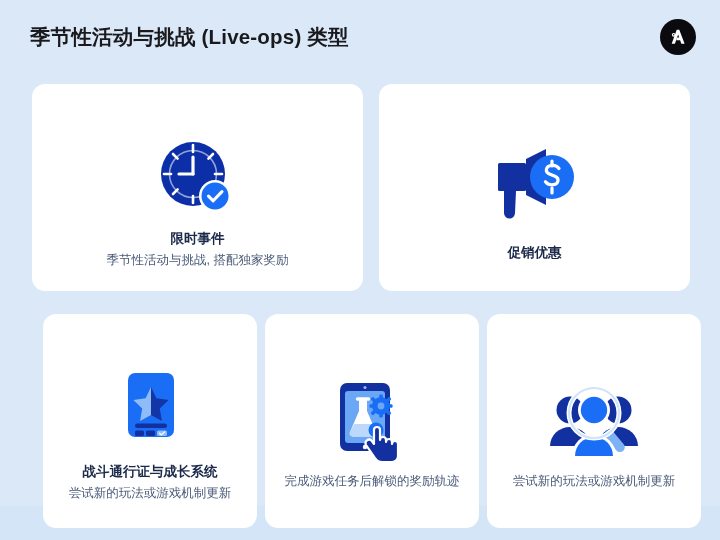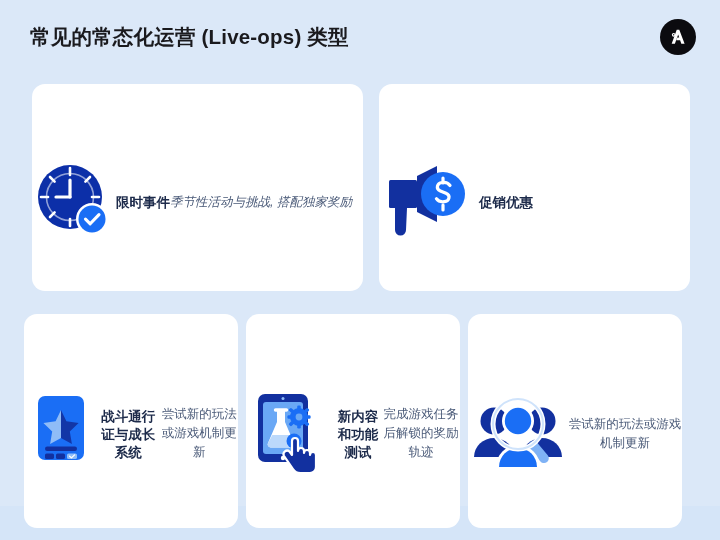--- a/index.html
+++ b/index.html
@@ -72,33 +72,33 @@
   }
 
   .row-top {
     left: 32px;
     top: 84px;
     width: 658px;
     height: 207px;
   }
 
   .row-bottom {
-    left: 24px;
+    left: 43px;
     top: 314px;
     width: 658px;
     height: 216px;
   }
 
   .card {
     background: #ffffff;
     border-radius: 13px;
     display: flex;
-    flex-direction: row;
-    align-items: center;
-    justify-content: flex-start;
+    flex-direction: column;
+    align-items: center;
+    justify-content: center;
     padding-top: 26px;
     position: relative;
   }
 
   .row-top .card { width: 335px; height: 207px; }
   .row-top .card:nth-child(1) { width: 335px; }
   .row-top .card:nth-child(2) { width: 315px; margin-left: 8px; gap: 8px; }
 
   .row-bottom .card { width: 214px; height: 214px; padding-top: 22px; }
 
@@ -120,33 +120,33 @@
   }
 
   .card-desc {
     font-size: 12.5px;
     color: #4a5a78;
     text-align: center;
     line-height: 1.5;
     margin-top: 3px;
     max-width: 185px;
   }
-  .row-top .card-desc { max-width: 280px; font-style: italic; }
+  .row-top .card-desc { max-width: 280px; }
 
   svg { display: block; }
 </style>
 </head>
 <body>
 
 <div class="bg-wash"></div>
 
 <div class="page">
 
   <div class="header">
-    <div class="page-title">常见的常态化运营 (Live-ops) 类型</div>
+    <div class="page-title">季节性活动与挑战 (Live-ops) 类型</div>
 
     <div class="logo">
       <svg width="22" height="22" viewBox="0 0 24 24">
         <path d="M13.4 4.2 L19.2 19.4 L15.6 19.4 L14.3 15.6 L10.2 15.6 L11.3 12.6 L13.3 12.6 L12.2 9.3 L8.6 19.4 L5.1 19.4 L10.6 4.2 Z" fill="#ffffff"></path>
         <circle cx="7.3" cy="9.6" r="2.0" fill="#ffffff"></circle>
         <circle cx="7.3" cy="9.6" r="0.75" fill="#0b0b0f"></circle>
       </svg>
     </div>
   </div>
 
@@ -255,21 +255,20 @@
             <rect x="43.6" y="32.2" width="3.6" height="5" rx="1.3" transform="rotate(45 45.4 34.7)"></rect>
             <rect x="58.8" y="19" width="3.6" height="5" rx="1.3" transform="rotate(45 60.6 21.5)"></rect>
           </g>
           <circle cx="53" cy="28" r="3.4" fill="#6aa8f5"></circle>
 
           <circle cx="48" cy="52" r="7.5" fill="#1a6ef5"></circle>
 
           <path d="M46 52 L46 66 L43.5 62.5 a3.6 3.6 0 0 0 -5.6 4.3 L47 80 a9 9 0 0 0 7.6 4 L64 84 a6 6 0 0 0 6 -6 L70 66 a3 3 0 0 0 -6 0 L64 64 a3 3 0 0 0 -6 0 L58 62 a3 3 0 0 0 -6 0 L52 52 a3 3 0 0 0 -6 0 Z" fill="#12309f" stroke="#ffffff" stroke-width="2.2" stroke-linejoin="round"></path>
         </svg>
       </div>
-      <div class="card-title">新内容和功能测试</div>
       <div class="card-desc">完成游戏任务后解锁的奖励轨迹</div>
     </div>
 
     <div class="card">
       <div class="icon-wrap">
         <svg width="100" height="82" viewBox="0 0 100 82">
 
           <circle cx="26" cy="30" r="13.5" fill="#12309f"></circle>
           <path d="M6 66 a20 19 0 0 1 40 0 Z" fill="#12309f"></path>
 

